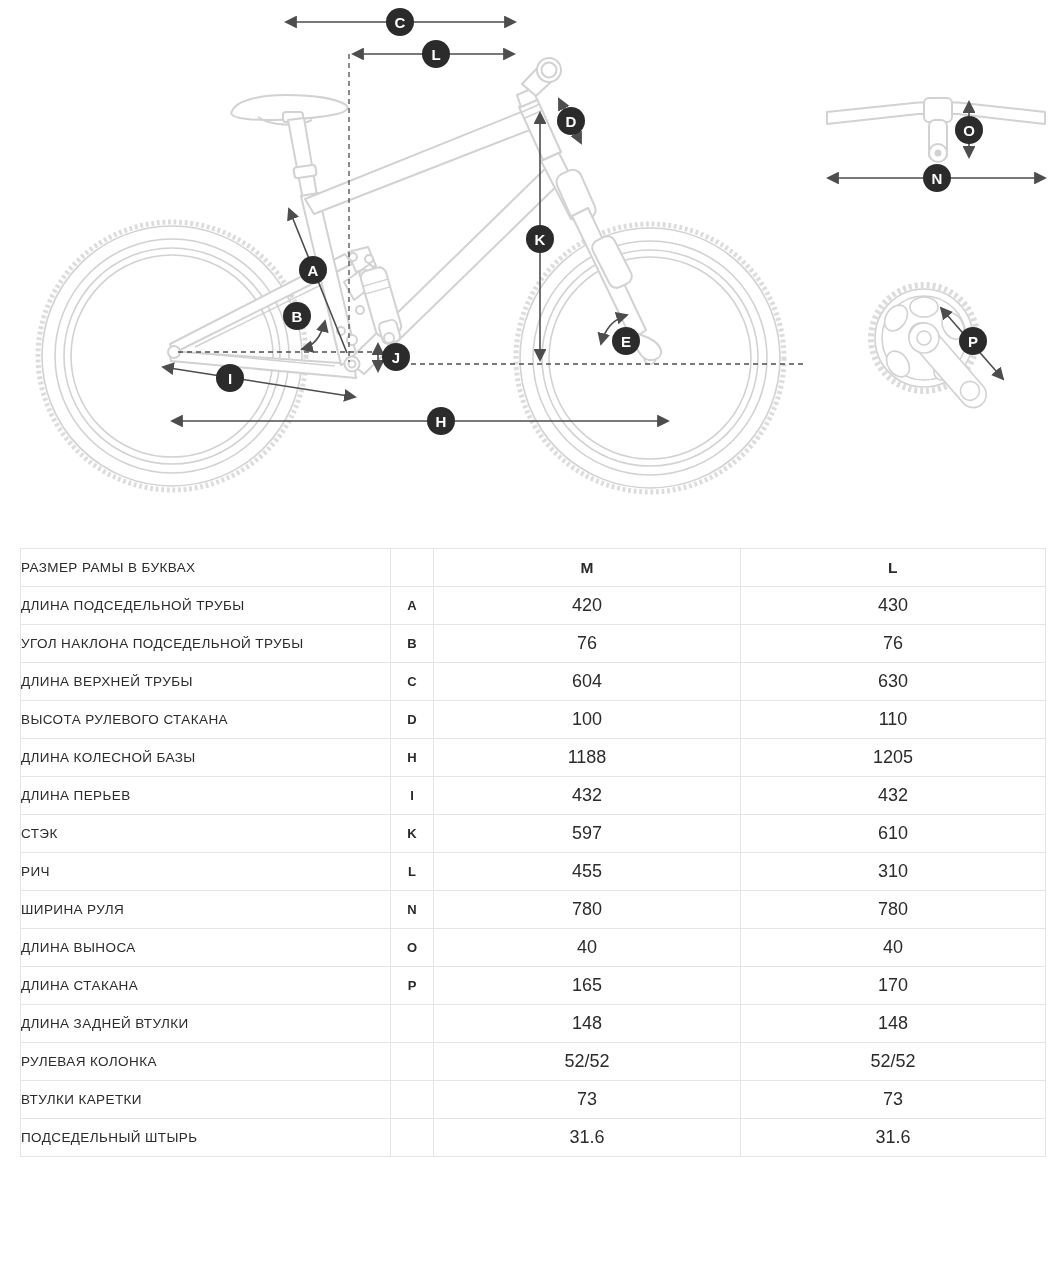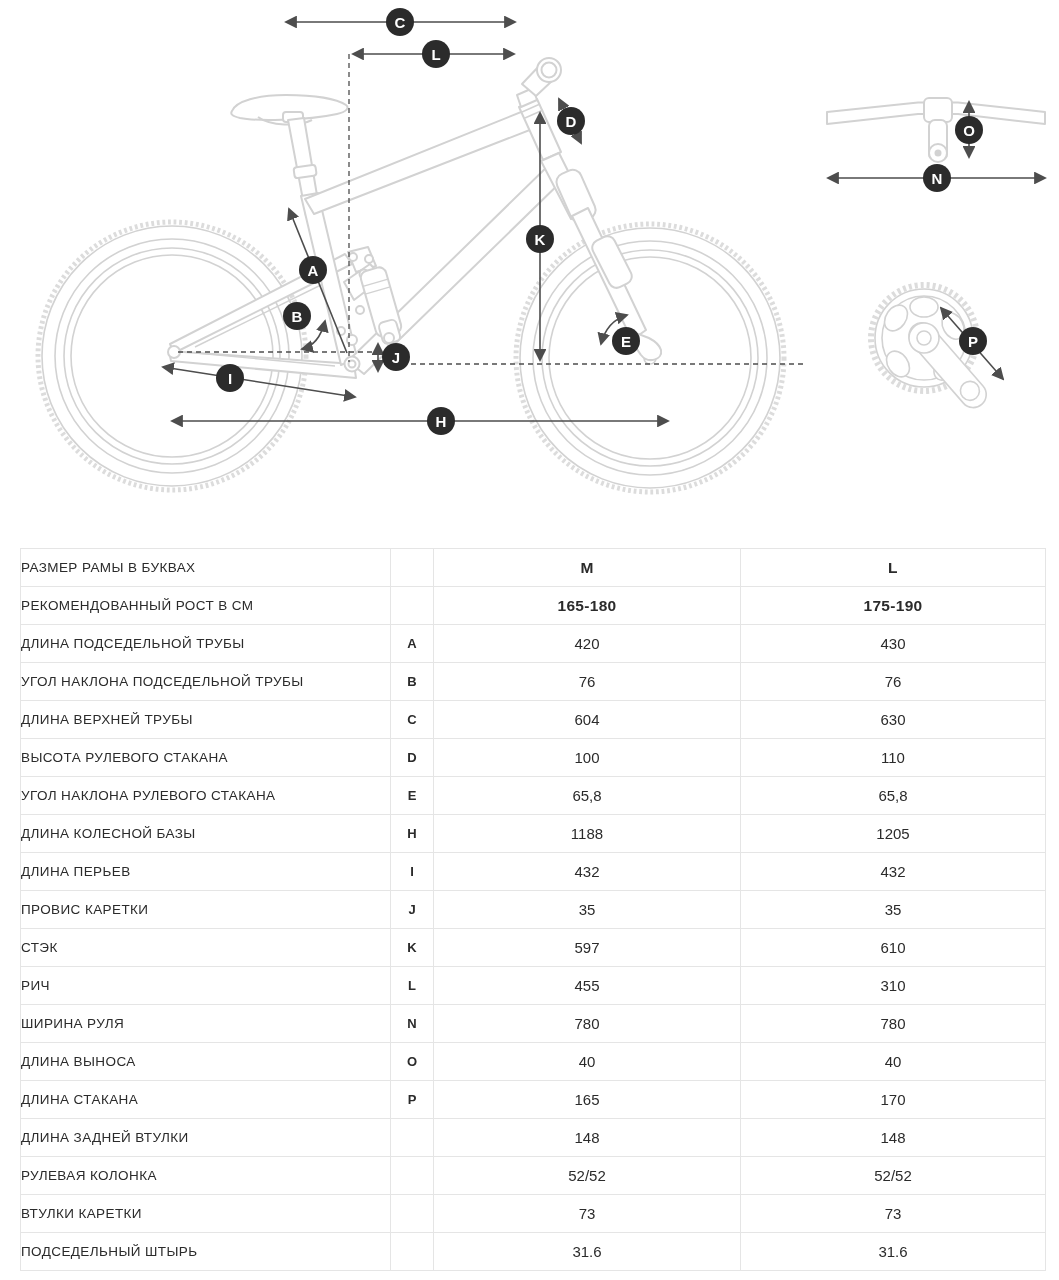--- a/index.html
+++ b/index.html
@@ -18,21 +18,21 @@
   }
   table.geo-table td{
     border:1px solid #e5e5e5;height:37px;padding:0;
     vertical-align:middle;color:#2b2b2b;
   }
   td.c-label{
     text-align:left;padding-left:12px;font-size:13.5px;
     letter-spacing:.4px;
   }
   td.c-letter{text-align:center;font-weight:bold;font-size:13px;}
-  td.c-val{text-align:center;font-size:15px;}
+  td.c-val{text-align:center;font-size:18px;}
   tr.hdr td.c-val{font-weight:bold;font-size:15.5px;letter-spacing:.3px;}
 </style>
 </head>
 <body>
 
 <div class="diagram-wrap">
 <svg width="1059" height="540" viewBox="0 0 1059 540" xmlns="http://www.w3.org/2000/svg">
   <defs>
     <marker id="arw" viewBox="0 0 10 10" refX="8.5" refY="5" markerWidth="8" markerHeight="8" orient="auto-start-reverse">
       <path d="M0,0 L10,5 L0,10 z" fill="#4d4d4d"></path>
@@ -223,26 +223,20 @@
       <col style="width:307px">
       <col style="width:305px">
   </colgroup>
   <tbody>
       <tr class="hdr">
         <td class="c-label">РАЗМЕР РАМЫ В БУКВАХ</td>
         <td class="c-letter"></td>
         <td class="c-val">M</td>
         <td class="c-val">L</td>
       </tr>
-      <tr class="hdr">
-        <td class="c-label">РЕКОМЕНДОВАННЫЙ РОСТ В СМ</td>
-        <td class="c-letter"></td>
-        <td class="c-val">165-180</td>
-        <td class="c-val">175-190</td>
-      </tr>
       <tr>
         <td class="c-label">ДЛИНА ПОДСЕДЕЛЬНОЙ ТРУБЫ</td>
         <td class="c-letter">A</td>
         <td class="c-val">420</td>
         <td class="c-val">430</td>
       </tr>
       <tr>
         <td class="c-label">УГОЛ НАКЛОНА ПОДСЕДЕЛЬНОЙ ТРУБЫ</td>
         <td class="c-letter">B</td>
         <td class="c-val">76</td>
@@ -254,44 +248,32 @@
         <td class="c-val">604</td>
         <td class="c-val">630</td>
       </tr>
       <tr>
         <td class="c-label">ВЫСОТА РУЛЕВОГО СТАКАНА</td>
         <td class="c-letter">D</td>
         <td class="c-val">100</td>
         <td class="c-val">110</td>
       </tr>
       <tr>
-        <td class="c-label">УГОЛ НАКЛОНА РУЛЕВОГО СТАКАНА</td>
-        <td class="c-letter">E</td>
-        <td class="c-val">65,8</td>
-        <td class="c-val">65,8</td>
-      </tr>
-      <tr>
         <td class="c-label">ДЛИНА КОЛЕСНОЙ БАЗЫ</td>
         <td class="c-letter">H</td>
         <td class="c-val">1188</td>
         <td class="c-val">1205</td>
       </tr>
       <tr>
         <td class="c-label">ДЛИНА ПЕРЬЕВ</td>
         <td class="c-letter">I</td>
         <td class="c-val">432</td>
         <td class="c-val">432</td>
       </tr>
       <tr>
-        <td class="c-label">ПРОВИС КАРЕТКИ</td>
-        <td class="c-letter">J</td>
-        <td class="c-val">35</td>
-        <td class="c-val">35</td>
-      </tr>
-      <tr>
         <td class="c-label">СТЭК</td>
         <td class="c-letter">K</td>
         <td class="c-val">597</td>
         <td class="c-val">610</td>
       </tr>
       <tr>
         <td class="c-label">РИЧ</td>
         <td class="c-letter">L</td>
         <td class="c-val">455</td>
         <td class="c-val">310</td>

